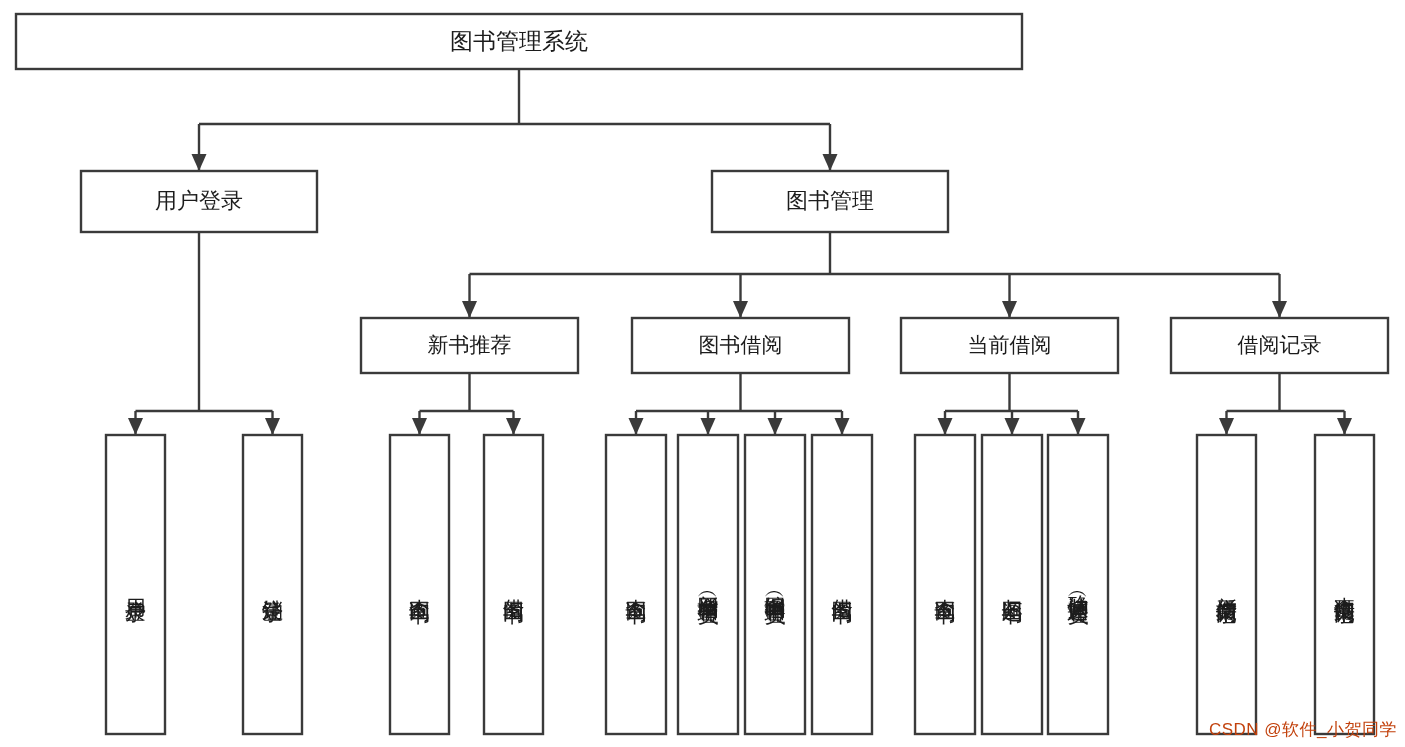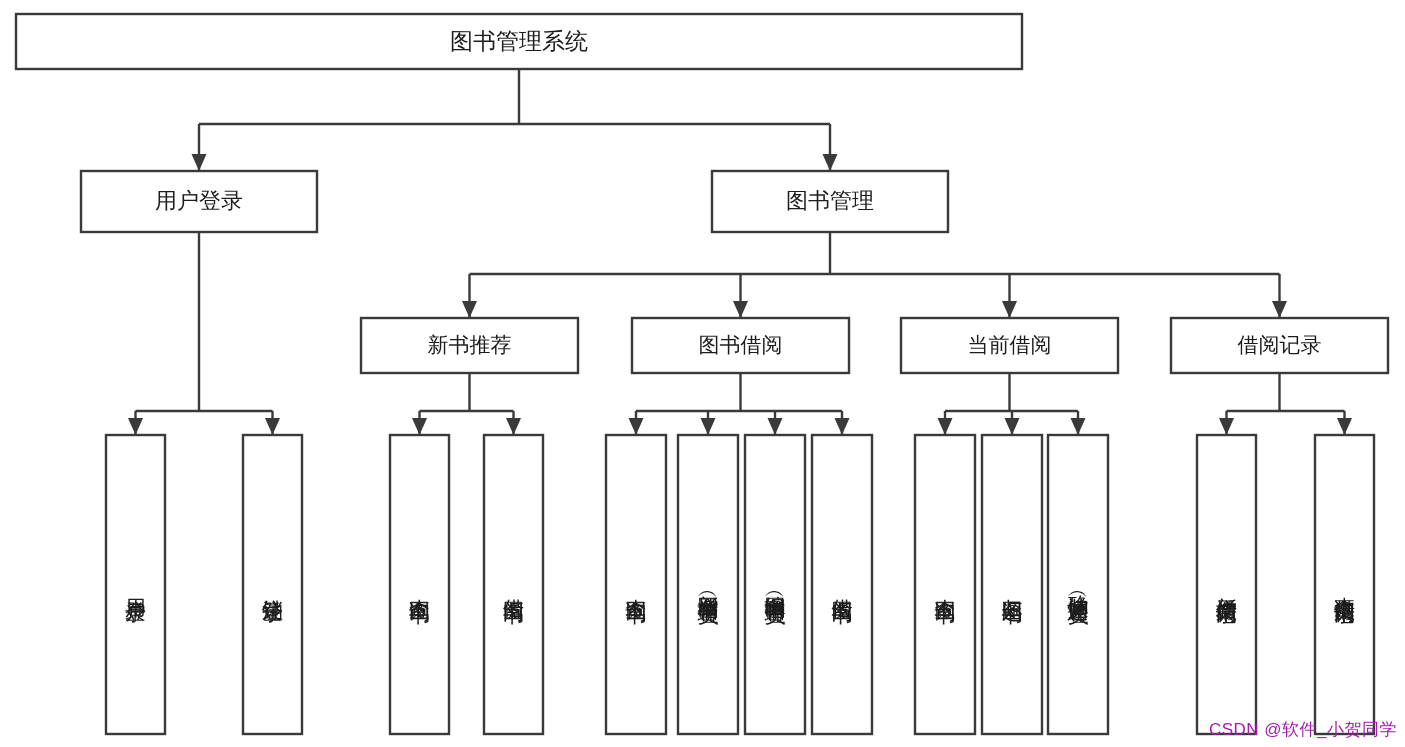--- a/index.html
+++ b/index.html
@@ -67,21 +67,21 @@
   .arrow-head {
     fill: #3a3a3a;
     stroke: none;
   }
   .watermark {
     position: absolute;
     right: 8px;
     bottom: 6px;
     font-family: "Liberation Sans", "DejaVu Sans", sans-serif;
     font-size: 17px;
-    color: #a21caf;
+    color: #c2410c;
     letter-spacing: 0.5px;
     pointer-events: none;
     user-select: none;
   }
 </style>
 </head>
 <body>
 
 <div id="diagram-root">
   <svg class="diagram" id="diagram-svg" viewBox="0 0 1405 747" xmlns="http://www.w3.org/2000/svg">

